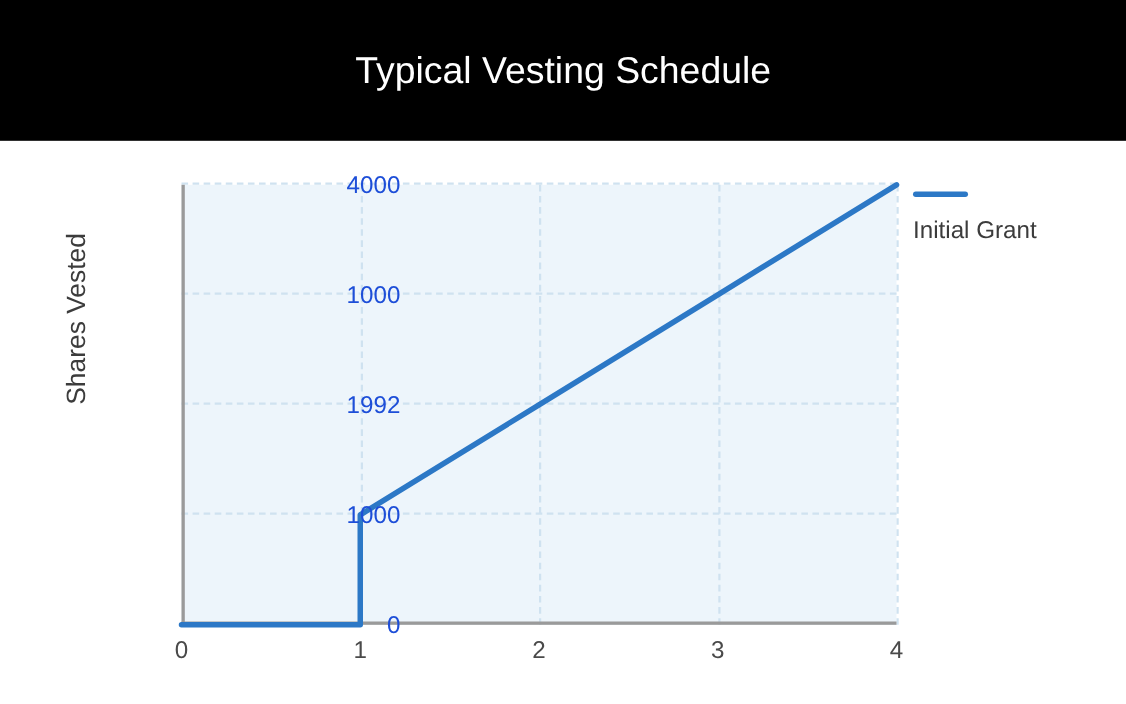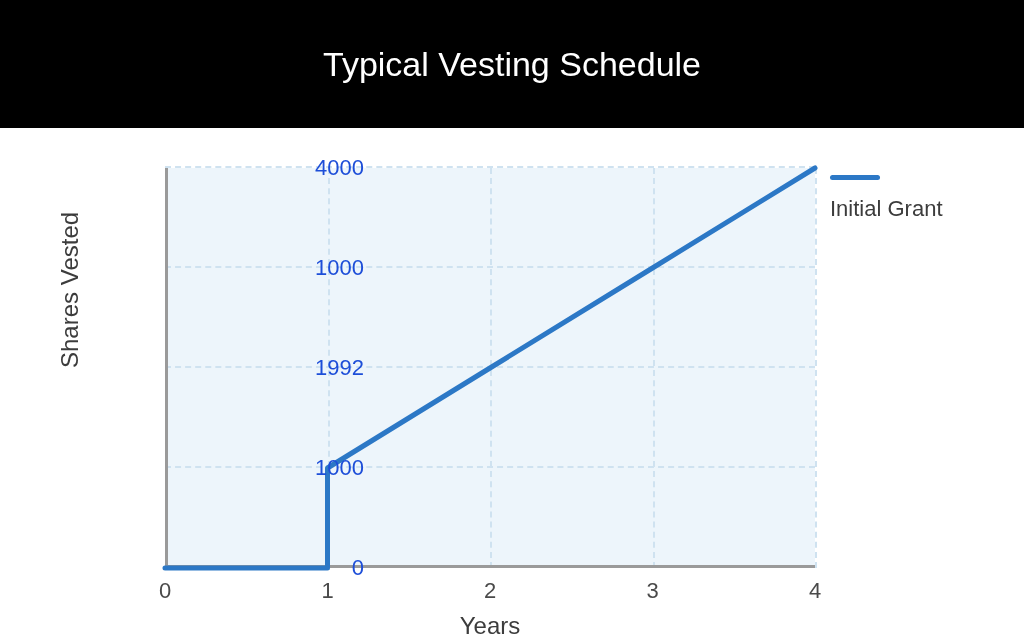--- a/index.html
+++ b/index.html
@@ -60,20 +60,19 @@
     <span class="xtick" style="left:75%">3</span>
     <span class="xtick" style="left:100%">4</span>
   </div>
 
   <span class="ytick" style="top:440px">0</span>
   <span class="ytick" style="top:340px">1000</span>
   <span class="ytick" style="top:240px">1992</span>
   <span class="ytick" style="top:140px">1000</span>
   <span class="ytick" style="top:40px">4000</span>
 
-  <div class="xlabel">Years</div>
 
   <div class="legend">
     <span class="legend-swatch"></span>
     <span class="legend-label">Initial Grant</span>
   </div>
 
 </div>
 
 </body></html>

